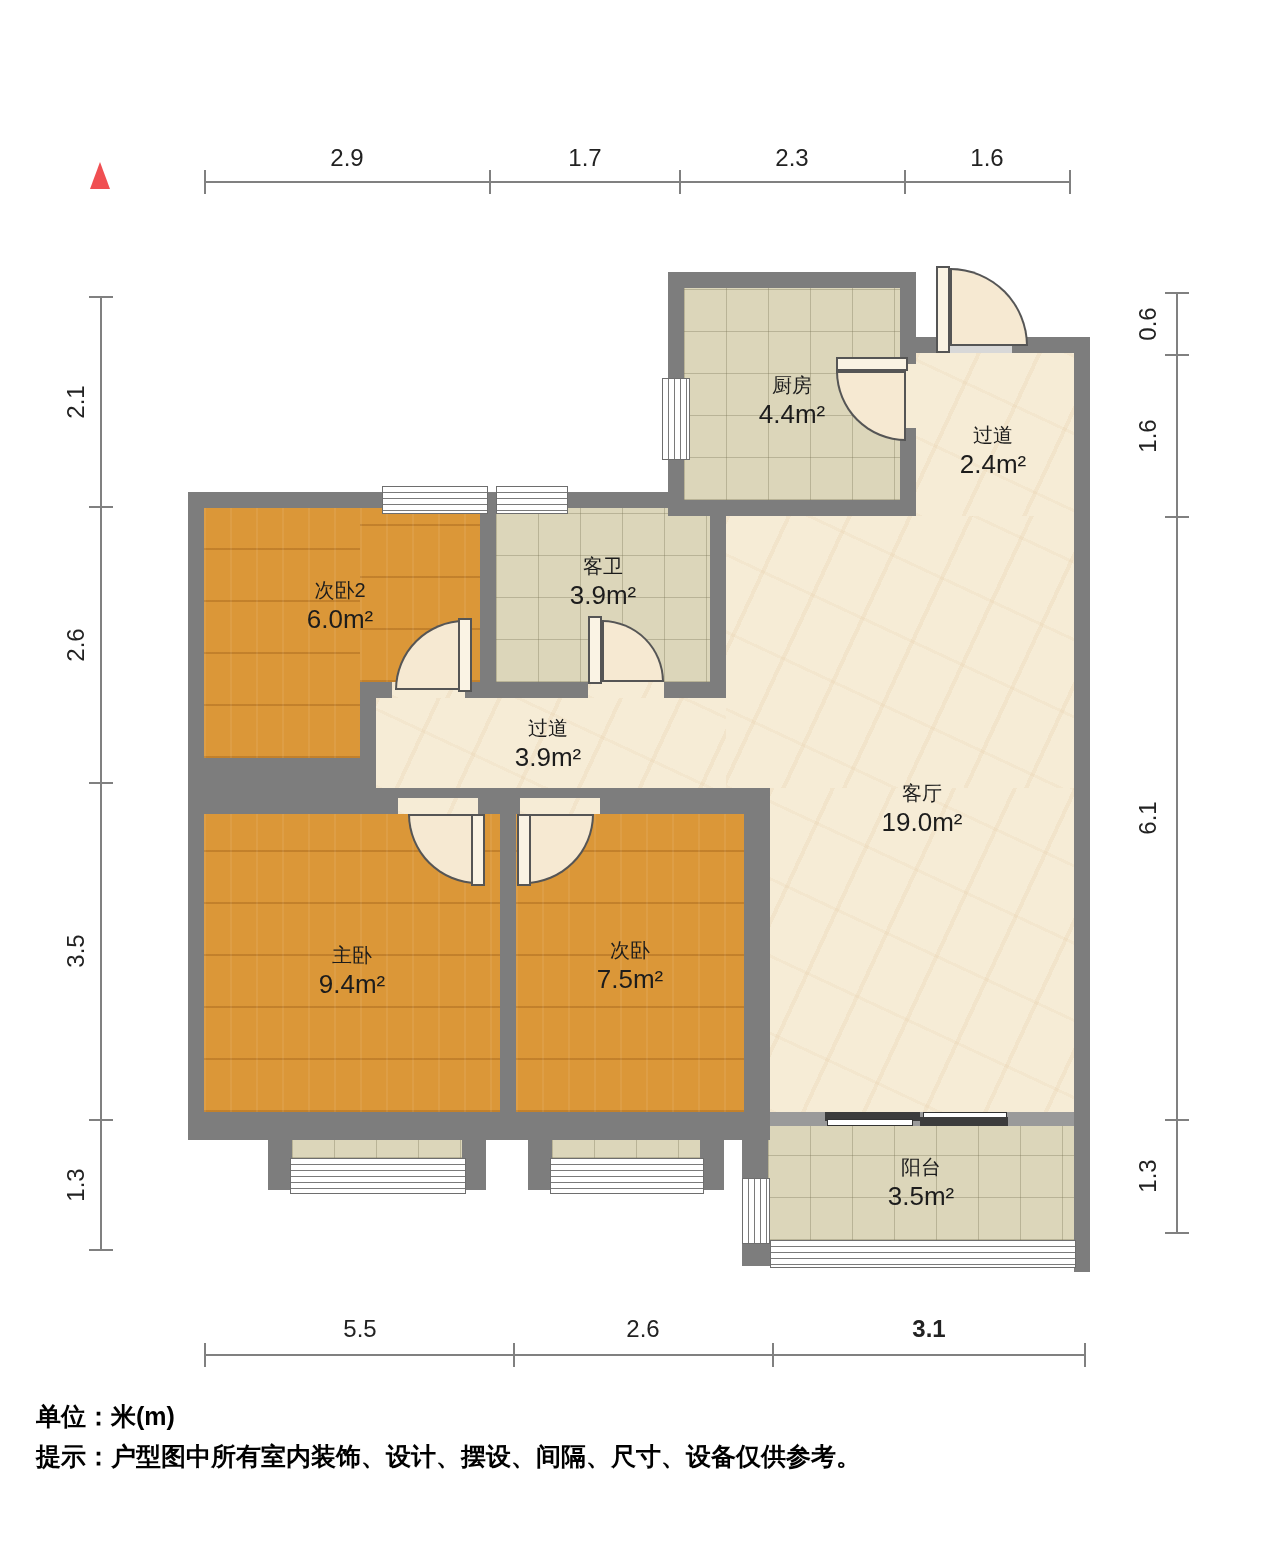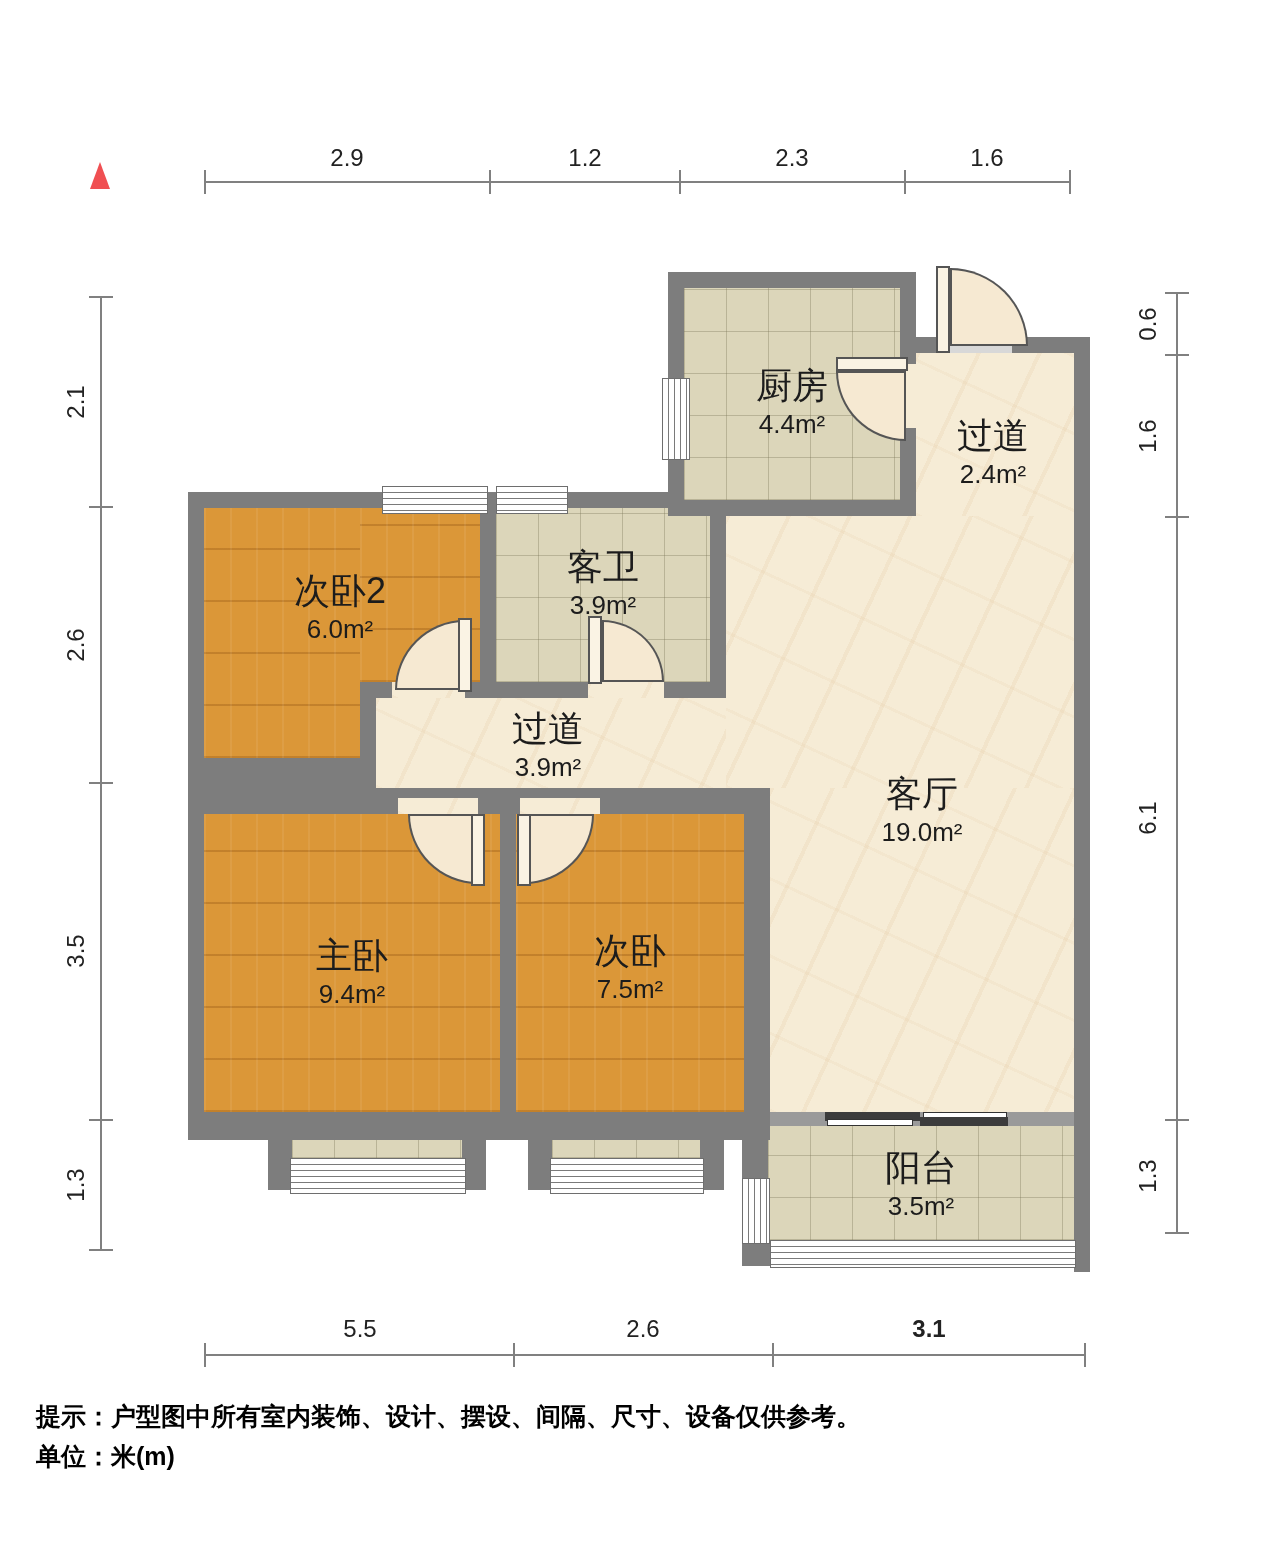--- a/index.html
+++ b/index.html
@@ -23,21 +23,21 @@
   .win-h{position:absolute;background:#fff;border:1px solid #6e6e6e;
     background-image:repeating-linear-gradient(180deg, transparent 0 5px, #7a7a7a 5px 6px);}
   .win-v{position:absolute;background:#fff;border:1px solid #6e6e6e;
     background-image:repeating-linear-gradient(90deg, transparent 0 5px, #7a7a7a 5px 6px);}
   .door-arc{position:absolute;background:#f6e9d2;border:2px solid #555;box-sizing:border-box;}
   .door-leaf{position:absolute;background:#faf3e4;border:2px solid #555;box-sizing:border-box;}
   .slide-dark{position:absolute;background:#3c3c3c;}
   .slide-white{position:absolute;background:#fff;border:1px solid #333;box-sizing:border-box;}
   .room-label{position:absolute;transform:translate(-50%,-50%);text-align:center;
     color:#1c1c1c;line-height:1.25;white-space:nowrap;}
-  .room-label .rname{font-size:36px;}
+  .room-label .rname{font-size:20px;}
   .room-label .rarea{font-size:26px;}
   .dim-line-h{position:absolute;height:2px;background:#808080;}
   .dim-line-v{position:absolute;width:2px;background:#808080;}
   .tick-v{position:absolute;width:2px;height:24px;background:#808080;}
   .tick-h{position:absolute;width:24px;height:2px;background:#808080;}
   .dim-num{position:absolute;width:60px;text-align:center;font-size:24px;color:#222;}
   .dim-num-rot{position:absolute;width:60px;text-align:center;font-size:24px;color:#222;
     transform:translate(-50%,-50%) rotate(-90deg);}
   .north-triangle{position:absolute;width:0;height:0;
     border-left:10px solid transparent;border-right:10px solid transparent;
@@ -173,21 +173,21 @@
     <div class="rarea">3.5m²</div>
   </div>
 
   <div class="dim-line-h" style="left:205px;top:181px;width:866px;"></div>
   <div class="tick-v" style="left:204px;top:170px;"></div>
   <div class="tick-v" style="left:489px;top:170px;"></div>
   <div class="tick-v" style="left:679px;top:170px;"></div>
   <div class="tick-v" style="left:904px;top:170px;"></div>
   <div class="tick-v" style="left:1069px;top:170px;"></div>
   <div class="dim-num" style="left:317px;top:144px;">2.9</div>
-  <div class="dim-num" style="left:555px;top:144px;">1.2</div>
+  <div class="dim-num" style="left:555px;top:144px;">1.7</div>
   <div class="dim-num" style="left:762px;top:144px;">2.3</div>
   <div class="dim-num" style="left:957px;top:144px;">1.6</div>
 
   <div class="dim-line-v" style="left:100px;top:297px;height:953px;"></div>
   <div class="tick-h" style="left:89px;top:296px;"></div>
   <div class="tick-h" style="left:89px;top:506px;"></div>
   <div class="tick-h" style="left:89px;top:782px;"></div>
   <div class="tick-h" style="left:89px;top:1119px;"></div>
   <div class="tick-h" style="left:89px;top:1249px;"></div>
   <div class="dim-num-rot" style="left:76px;top:402px;">2.1</div>
@@ -209,17 +209,17 @@
   <div class="dim-line-h" style="left:205px;top:1354px;width:881px;"></div>
   <div class="tick-v" style="left:204px;top:1343px;"></div>
   <div class="tick-v" style="left:513px;top:1343px;"></div>
   <div class="tick-v" style="left:772px;top:1343px;"></div>
   <div class="tick-v" style="left:1084px;top:1343px;"></div>
   <div class="dim-num" style="left:330px;top:1315px;">5.5</div>
   <div class="dim-num" style="left:613px;top:1315px;">2.6</div>
   <div class="dim-num" style="left:899px;top:1315px;font-weight:bold;">3.1</div>
 
   <div class="notes">
+    <div>单位：米(m)</div>
     <div>提示：户型图中所有室内装饰、设计、摆设、间隔、尺寸、设备仅供参考。</div>
-    <div>单位：米(m)</div>
   </div>
 
 </div>
 
 </body></html>

